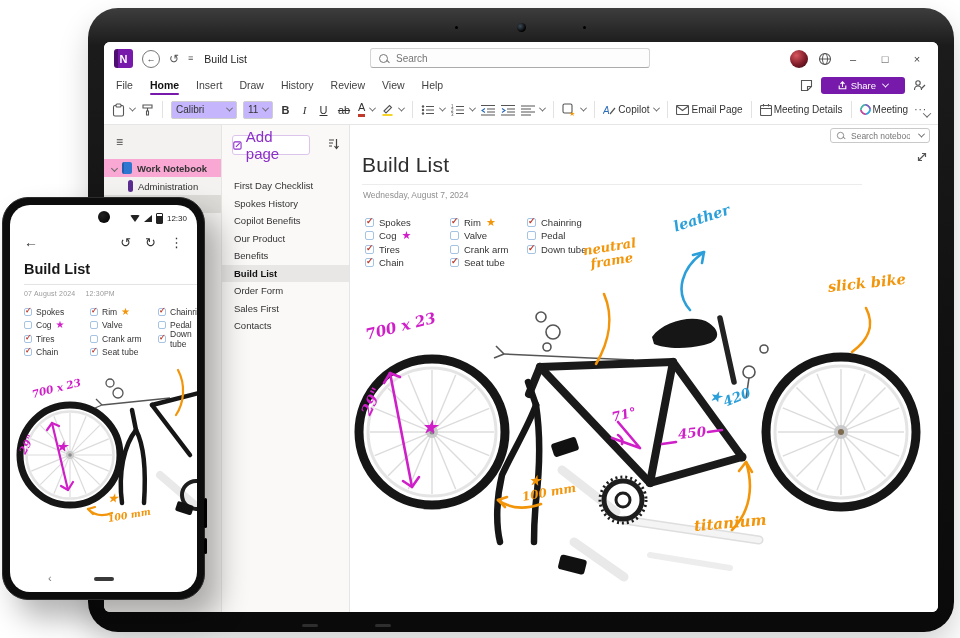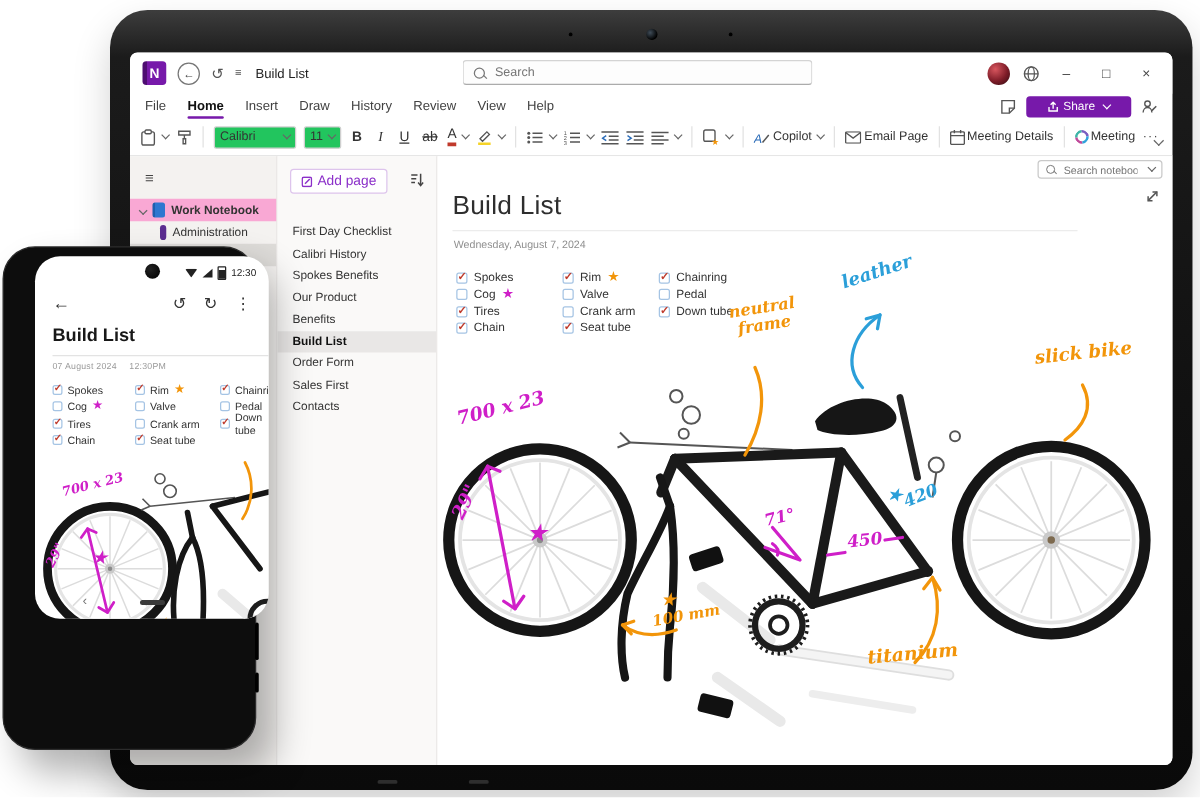--- a/index.html
+++ b/index.html
@@ -32,37 +32,37 @@
   .mitem.act{color:#111;font-weight:bold;}
   .mitem.act::after{content:"";position:absolute;left:0;right:0;bottom:-4px;height:2px;background:#7719aa;border-radius:1px;}
   .mbright{margin-left:auto;display:flex;align-items:center;gap:8px;}
   .sharebtn{height:17px;background:#7719aa;color:#fff;border-radius:3px;display:flex;align-items:center;gap:4px;padding:0 17px;font-size:9.5px;}
   .cv{display:inline-block;width:4px;height:4px;border-right:1.2px solid #666;border-bottom:1.2px solid #666;transform:rotate(45deg) translate(-1px,-1px);margin-left:3px;flex:none;}
   .cv.w{border-color:#fff;}
   
   .rb{position:absolute;left:0;top:53px;width:100%;height:30px;display:flex;align-items:center;padding:0 8px;box-sizing:border-box;gap:6px;border-bottom:1px solid #e6e6e6;font-size:10px;color:#333;}
   .sep{width:1px;height:17px;background:#e2e2e2;margin:0 2px;flex:none;}
   .rbi{display:flex;align-items:center;gap:2px;}
-  .selbox{height:18px;border:1px solid #cfcfcf;border-radius:2px;display:flex;align-items:center;justify-content:space-between;padding:0 4px;box-sizing:border-box;background:#22c55e;}
+  .selbox{height:18px;border:1px solid #cfcfcf;border-radius:2px;display:flex;align-items:center;justify-content:space-between;padding:0 4px;box-sizing:border-box;background:#c4b5fd;}
   .fmt{font-size:11px;width:13px;text-align:center;}
   .collapse{position:absolute;right:8px;bottom:4px;}
   .nbsearch{position:absolute;right:8px;top:86px;width:100px;height:15px;border:1px solid #c9c9c9;border-radius:3px;display:flex;align-items:center;gap:4px;padding:0 5px;box-sizing:border-box;color:#555;z-index:5;background:#fff;}
   .nbsearch input{border:none;outline:none;background:transparent;font-size:8.5px;color:#555;width:100%;font-family:inherit;}
   
   .main{position:absolute;left:0;top:83px;width:100%;bottom:0;display:flex;}
   .nav{width:118px;background:#f4f2f0;border-right:1px solid #e7e5e3;box-sizing:border-box;padding-top:8px;font-size:9.5px;color:#333;flex:none;}
   .burger{margin:2px 0 10px 12px;font-size:12px;color:#444;}
   .nrow{height:18px;display:flex;align-items:center;gap:5px;padding-left:8px;}
   .nrow.l1{background:#f9a8d4;}
   .nrow.sel{background:#dedcd9;}
   .nrow.ind{padding-left:24px;}
   .bookico{width:10px;height:12px;border-radius:2px;background:linear-gradient(90deg,#1f5fae 0 2px,#2e77d0 2px);flex:none;}
   .secico{width:5px;height:12px;border-radius:2.5px;flex:none;}
   .pane{width:128px;background:#faf9f8;border-right:1px solid #e7e5e3;box-sizing:border-box;padding-top:10px;position:relative;flex:none;}
-  .addbtn{margin-left:10px;width:76px;height:18px;border:1px solid #ddc4ec;border-radius:3px;background:#fff;color:#8b2fc9;font-size:11px;display:flex;align-items:center;justify-content:center;gap:4px;}
+  .addbtn{margin-left:10px;width:76px;height:18px;border:1px solid #ddc4ec;border-radius:3px;background:#fff;color:#8b2fc9;font-size:15px;display:flex;align-items:center;justify-content:center;gap:4px;}
   .sortico{position:absolute;right:9px;top:13px;}
   .plist{margin-top:22px;font-size:9.5px;color:#333;}
   .prow{height:17.5px;display:flex;align-items:center;padding-left:12px;}
   .prow.sel{background:#e9e7e6;font-weight:bold;color:#111;}
   
   .content{flex:1;position:relative;background:#fff;overflow:hidden;}
   .expandico{position:absolute;right:10px;top:26px;}
   .ntitle{position:absolute;left:12px;top:28px;font-size:21px;font-weight:300;color:#2e2e2e;letter-spacing:.2px;}
   .titleline{position:absolute;left:12px;top:59px;width:500px;height:1px;background:#ececec;}
   .ndate{position:absolute;left:13px;top:65px;font-size:8.5px;color:#8f8f8f;}
@@ -85,21 +85,21 @@
   #a-420{left:374px;top:271px;font-size:13.5px;transform:rotate(-22deg);}
   #a-100{left:172px;top:366px;font-size:12px;transform:rotate(-10deg);}
   #a-ti{left:344px;top:394px;font-size:15px;transform:rotate(-5deg);}
   #s-hub{left:72px;top:294px;font-size:17px;}
   #s-blue{left:360px;top:264px;font-size:13px;transform:rotate(10deg);}
   #s-fork{left:179px;top:349px;font-size:13px;}
   
   .phone{position:absolute;left:2px;top:197px;width:203px;height:403px;background:#0d0d0d;border-radius:26px;
     box-shadow:14px 18px 30px rgba(0,0,0,.30);border:1px solid #2c2c2c;box-sizing:border-box;z-index:20;}
   .pbtn{position:absolute;right:-3px;width:3px;background:#000;border-radius:2px;}
-  .pscreen{position:absolute;left:25px;top:7px;width:187px;height:290px;background:#fff;border-radius:20px;overflow:hidden;color:#222;}
+  .pscreen{position:absolute;left:7px;top:7px;width:187px;height:387px;background:#fff;border-radius:20px;overflow:hidden;color:#222;}
   .pcam{position:absolute;left:50%;top:6px;width:12px;height:12px;margin-left:-6px;border-radius:50%;background:radial-gradient(circle at 35% 35%,#222,#000);}
   .pstatus{position:absolute;right:10px;top:8px;display:flex;align-items:center;gap:4px;font-size:8px;color:#222;}
   .wifi{width:0;height:0;border-left:5px solid transparent;border-right:5px solid transparent;border-top:7px solid #222;border-radius:2px;}
   .sig{width:0;height:0;border-left:8px solid transparent;border-bottom:7px solid #222;}
   .batt{width:5px;height:9px;border:1px solid #222;border-radius:1px;background:linear-gradient(180deg,#fff 20%,#222 20%);}
   .pappbar{position:absolute;left:0;top:24px;width:100%;height:26px;display:flex;align-items:center;padding:0 14px;box-sizing:border-box;font-size:14px;color:#333;}
   .pappright{margin-left:auto;display:flex;align-items:center;gap:14px;font-size:13px;color:#333;}
   .ptitle{position:absolute;left:14px;top:56px;font-size:14.5px;font-weight:bold;color:#181818;}
   .pdivider{position:absolute;left:14px;right:0;top:79px;height:1px;background:#e3e3e3;}
   .pdate{position:absolute;left:14px;top:85px;font-size:7px;color:#9a9a9a;letter-spacing:.2px;}
@@ -348,22 +348,22 @@
           </div>
           <svg class="sortico" width="12" height="12" viewBox="0 0 12 12">
               <line x1="8.5" y1="1" x2="8.5" y2="10" stroke="#444" stroke-width="1.2"></line>
               <path d="M6.5 8 L8.5 10.5 L10.5 8" fill="none" stroke="#444" stroke-width="1.2"></path>
               <line x1="1" y1="2" x2="6" y2="2" stroke="#444" stroke-width="1.2"></line>
               <line x1="1" y1="5" x2="5" y2="5" stroke="#444" stroke-width="1.2"></line>
               <line x1="1" y1="8" x2="4" y2="8" stroke="#444" stroke-width="1.2"></line>
             </svg>
           <div class="plist">
             <div class="prow">First Day Checklist</div>
-            <div class="prow">Calibri History</div>
-            <div class="prow">Spokes Benefits</div>
+            <div class="prow">Spokes History</div>
+            <div class="prow">Copilot Benefits</div>
             <div class="prow">Our Product</div>
             <div class="prow">Benefits</div>
             <div class="prow sel">Build List</div>
             <div class="prow">Order Form</div>
             <div class="prow">Sales First</div>
             <div class="prow">Contacts</div>
           </div>
         </div>
 
         <div class="content">

